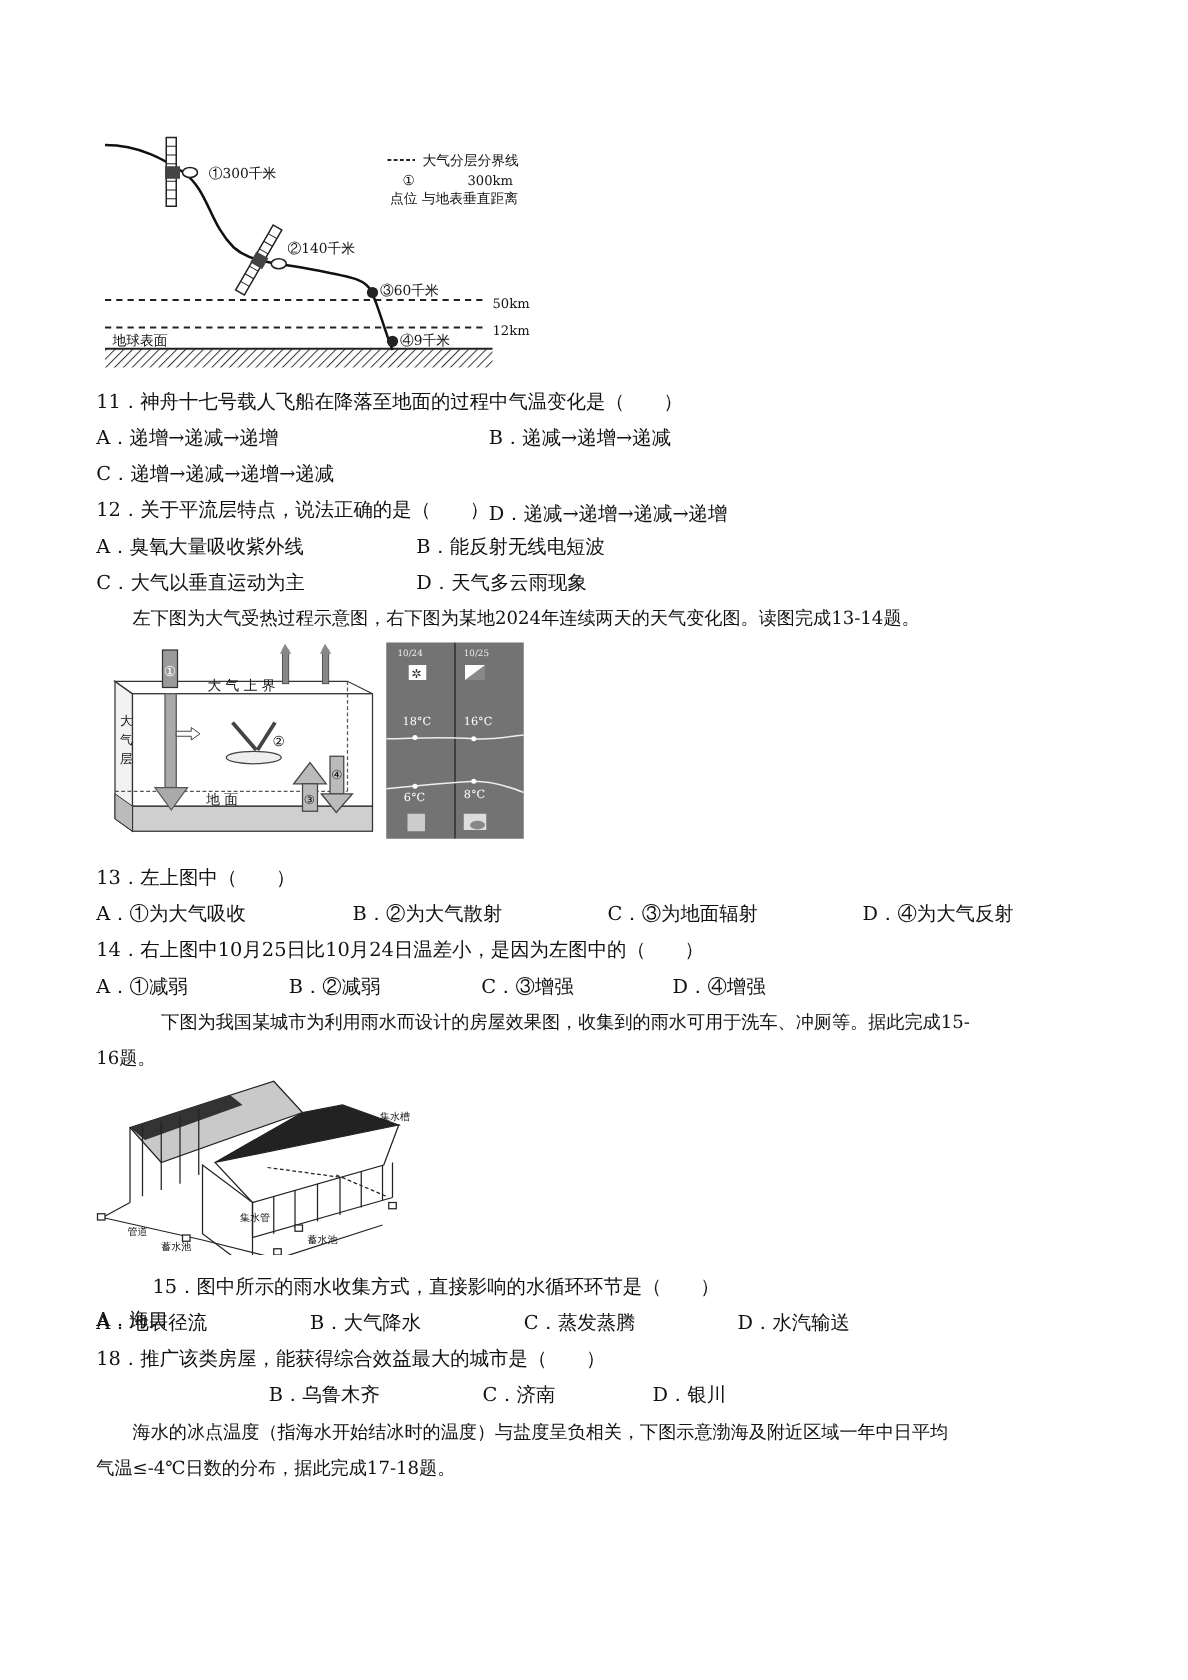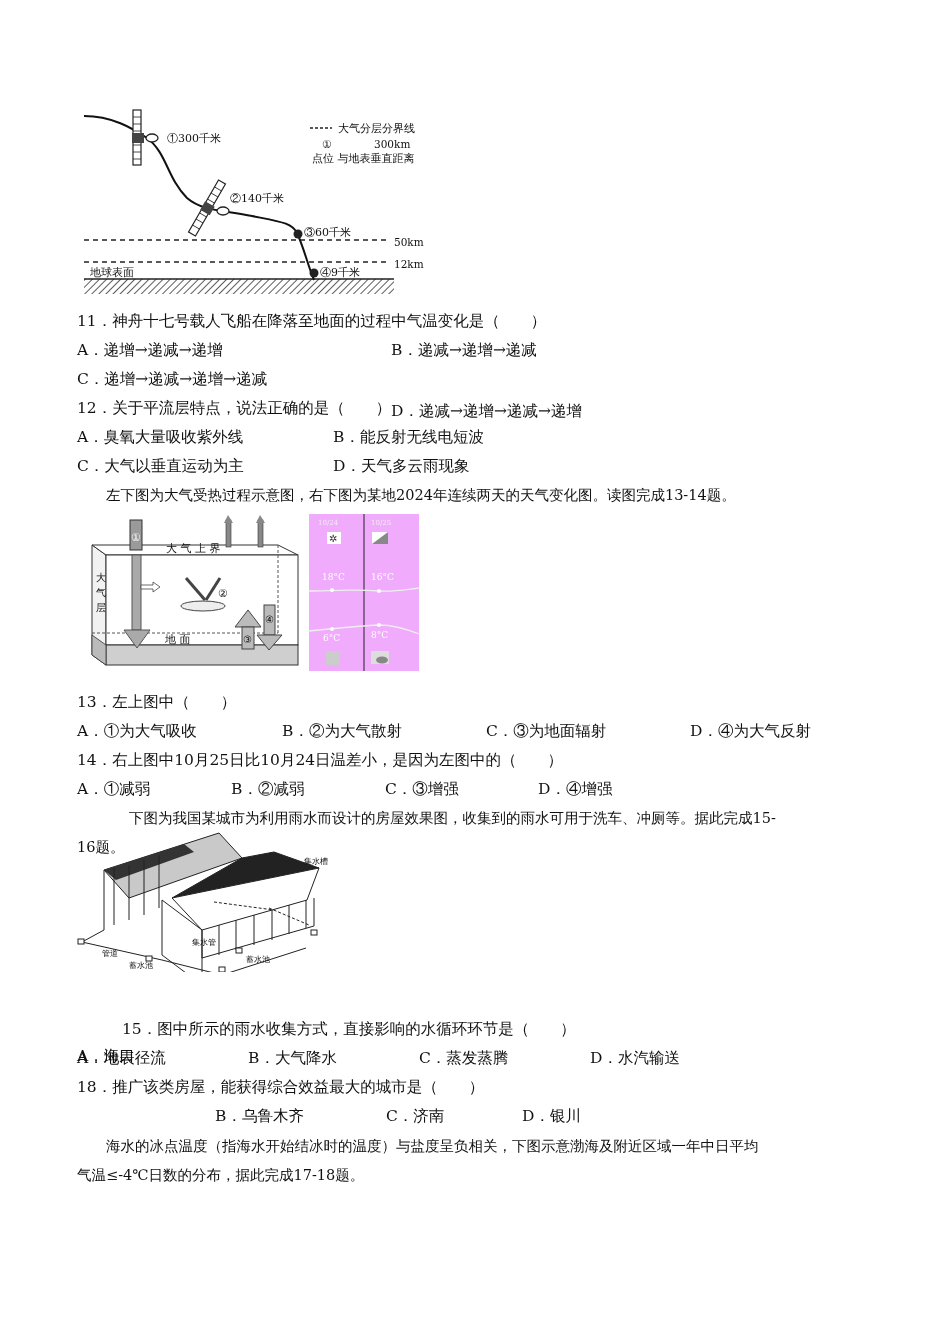--- a/index.html
+++ b/index.html
@@ -126,21 +126,21 @@
     <rect x="176" y="90" width="11" height="30" fill="#bbb" stroke="#444"></rect>
     <polygon points="169,120 194,120 181,135" fill="#bbb" stroke="#444"></polygon>
     <text x="177" y="108" font-size="10" fill="#111">④</text>
 
     <text x="78" y="37" font-size="11" fill="#111">大 气 上 界</text>
     <text x="77" y="128" font-size="11" fill="#111">地 面</text>
   </svg>
   <div class="abs" style="left:8px;top:55px;width:12px;font-size:10px;line-height:15px;">大气层</div>
 </div>
 
-<div class="figure" style="left:309px;top:514px;width:110px;height:157px;background:#f0abfc;">
+<div class="figure" style="left:309px;top:514px;width:110px;height:157px;background:#737373;">
   <svg width="110" height="157" viewBox="0 0 110 157">
     <line x1="55" y1="0" x2="55" y2="157" stroke="#222" stroke-width="1"></line>
     <text x="9" y="11" font-size="7" fill="#eee">10/24</text>
     <text x="62" y="11" font-size="7" fill="#eee">10/25</text>
 
     <rect x="18" y="18" width="14" height="12" fill="#fff"></rect>
     <text x="20" y="28" font-size="10" fill="#333">✲</text>
     <rect x="63" y="18" width="16" height="12" fill="#fff"></rect>
     <polygon points="63,30 79,18 79,30" fill="#888"></polygon>
 
@@ -171,21 +171,21 @@
 
 <div class="line" style="left:77px;top:750px;">14．右上图中10月25日比10月24日温差小，是因为左图中的（　　）</div>
 <div class="opt" style="left:77px;top:779px;">A．①减弱</div>
 <div class="opt" style="left:231px;top:779px;">B．②减弱</div>
 <div class="opt" style="left:385px;top:779px;">C．③增强</div>
 <div class="opt" style="left:538px;top:779px;">D．④增强</div>
 
 <div class="line" style="left:106px;top:808px;font-size:14.5px;margin-left:23px;">下图为我国某城市为利用雨水而设计的房屋效果图，收集到的雨水可用于洗车、冲厕等。据此完成15-</div>
 <div class="line" style="left:77px;top:837px;font-size:14.5px;">16题。</div>
 
-<div class="figure" style="left:74px;top:830px;width:270px;height:142px;text-align:center;">
+<div class="figure" style="left:74px;top:862px;width:270px;height:142px;text-align:center;">
   <svg width="270" height="142" viewBox="0 0 270 142">
 
     <polygon points="30,40 145,3 168,28 55,68" fill="#c9c9c9" stroke="#222" stroke-width="1"></polygon>
     <polygon points="30,40 110,14 120,22 42,50" fill="#333"></polygon>
 
     <polygon points="168,28 200,22 245,38 98,68" fill="#222" stroke="#222"></polygon>
     <polygon points="98,68 245,38 233,70 128,100" fill="#fff" stroke="#222" stroke-width="1"></polygon>
 
     <polygon points="88,70 128,100 128,155 88,125" fill="#fff" stroke="#222" stroke-width="1"></polygon>
 

